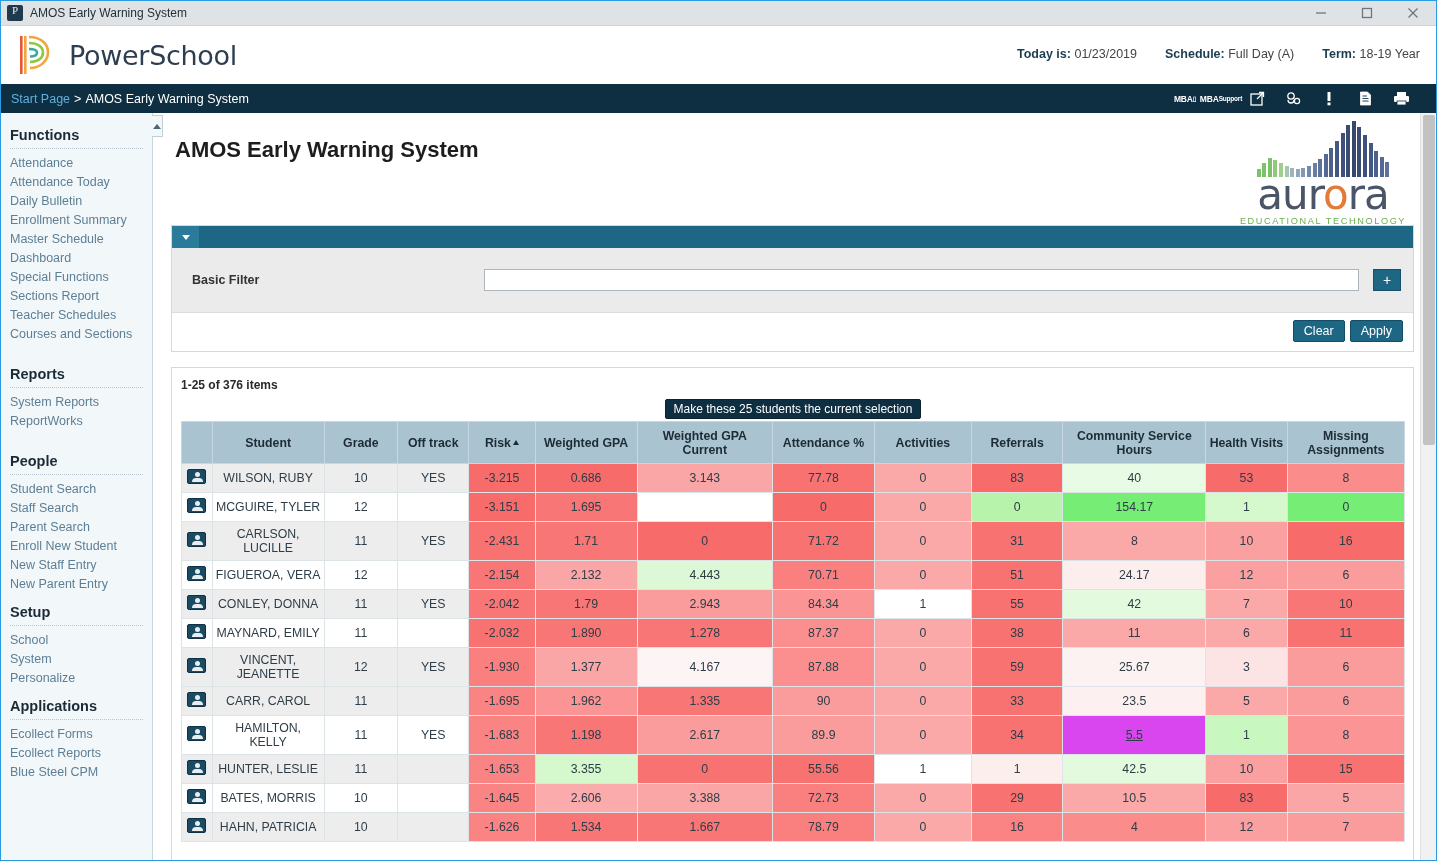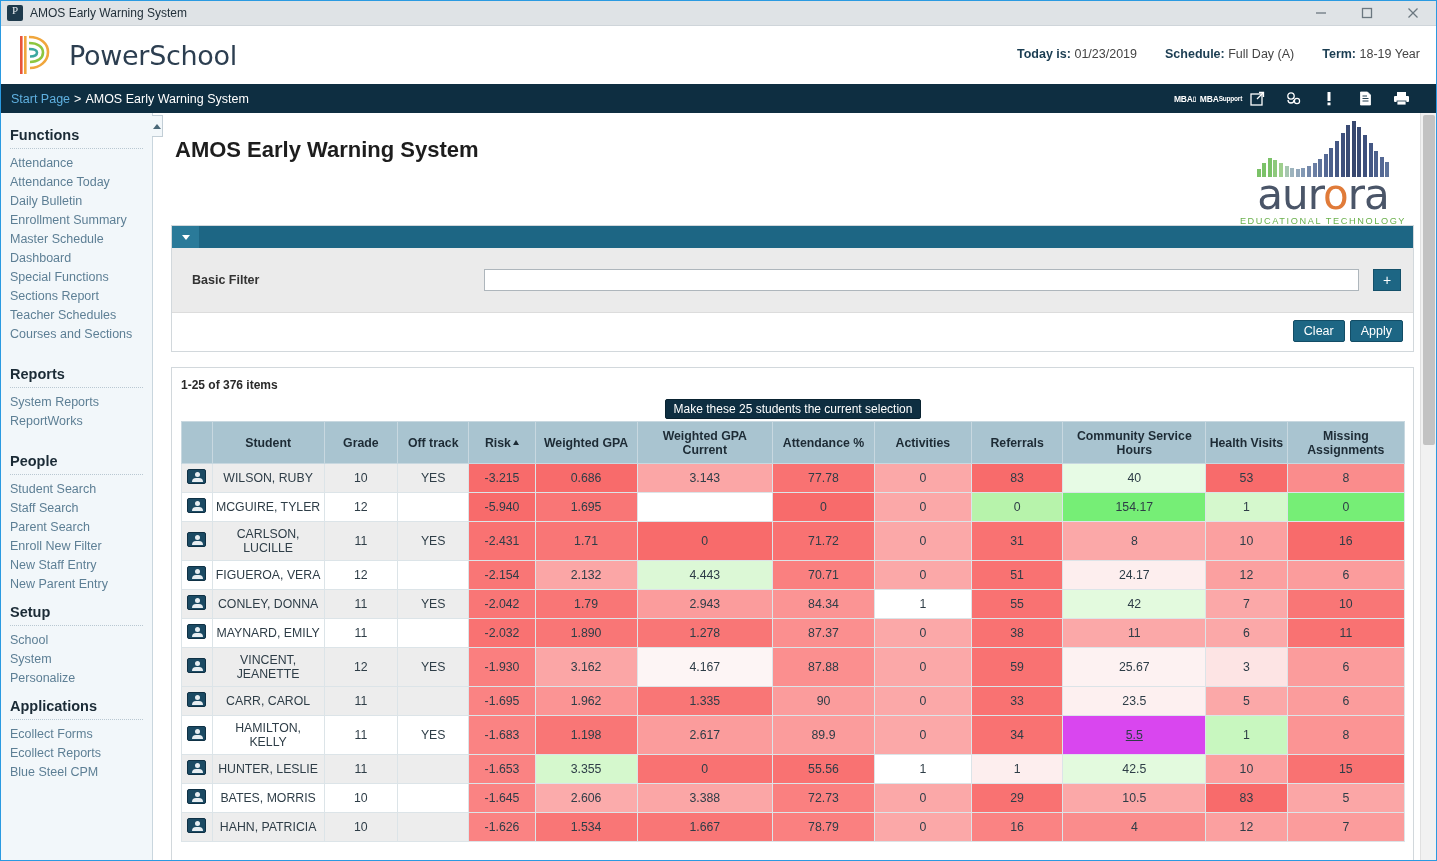--- a/index.html
+++ b/index.html
@@ -519,21 +519,21 @@
         <a class="side-link">System Reports</a>
         <a class="side-link">ReportWorks</a>
       </div>
       <div class="side-gap"></div>
       <div>
         <div class="side-head">People</div>
         <div class="side-rule"></div>
         <a class="side-link">Student Search</a>
         <a class="side-link">Staff Search</a>
         <a class="side-link">Parent Search</a>
-        <a class="side-link">Enroll New Filter</a>
+        <a class="side-link">Enroll New Student</a>
         <a class="side-link">New Staff Entry</a>
         <a class="side-link">New Parent Entry</a>
       </div>
       <div class="side-gap-sm"></div>
       <div>
         <div class="side-head">Setup</div>
         <div class="side-rule"></div>
         <a class="side-link">School</a>
         <a class="side-link">System</a>
         <a class="side-link">Personalize</a>
@@ -656,21 +656,21 @@
                 <td style="background: rgb(248, 107, 107);">83</td>
                 <td style="background: rgb(231, 251, 229);">40</td>
                 <td style="background: rgb(248, 107, 107);">53</td>
                 <td style="background: rgb(250, 140, 140);">8</td>
               </tr>
               <tr>
                 <td class="stu-icon-cell" style="background: rgb(255, 255, 255);"><span class="stu-icon"></span></td>
                 <td class="stu-name" style="background: rgb(255, 255, 255);">MCGUIRE, TYLER</td>
                 <td style="background: rgb(255, 255, 255);">12</td>
                 <td style="background: rgb(255, 255, 255);"></td>
-                <td style="background: rgb(248, 107, 107);">-5.940</td>
+                <td style="background: rgb(248, 107, 107);">-3.151</td>
                 <td style="background: rgb(249, 118, 118);">1.695</td>
                 <td style="background: rgb(255, 255, 255);"></td>
                 <td style="background: rgb(248, 107, 107);">0</td>
                 <td style="background: rgb(251, 168, 168);">0</td>
                 <td style="background: rgb(183, 243, 171);">0</td>
                 <td style="background: rgb(118, 238, 118);">154.17</td>
                 <td style="background: rgb(213, 248, 205);">1</td>
                 <td style="background: rgb(118, 238, 118);">0</td>
               </tr>
               <tr>
@@ -732,21 +732,21 @@
                 <td style="background: rgb(251, 168, 168);">11</td>
                 <td style="background: rgb(251, 168, 168);">6</td>
                 <td style="background: rgb(249, 114, 114);">11</td>
               </tr>
               <tr>
                 <td class="stu-icon-cell" style="background: rgb(237, 237, 237);"><span class="stu-icon"></span></td>
                 <td class="stu-name" style="background: rgb(237, 237, 237);">VINCENT, JEANETTE</td>
                 <td style="background: rgb(237, 237, 237);">12</td>
                 <td style="background: rgb(237, 237, 237);">YES</td>
                 <td style="background: rgb(250, 127, 127);">-1.930</td>
-                <td style="background: rgb(251, 166, 166);">3.162</td>
+                <td style="background: rgb(251, 166, 166);">1.377</td>
                 <td style="background: rgb(253, 245, 245);">4.167</td>
                 <td style="background: rgb(251, 143, 143);">87.88</td>
                 <td style="background: rgb(251, 168, 168);">0</td>
                 <td style="background: rgb(249, 114, 114);">59</td>
                 <td style="background: rgb(253, 242, 242);">25.67</td>
                 <td style="background: rgb(253, 228, 228);">3</td>
                 <td style="background: rgb(251, 156, 156);">6</td>
               </tr>
               <tr>
                 <td class="stu-icon-cell" style="background: rgb(237, 237, 237);"><span class="stu-icon"></span></td>

